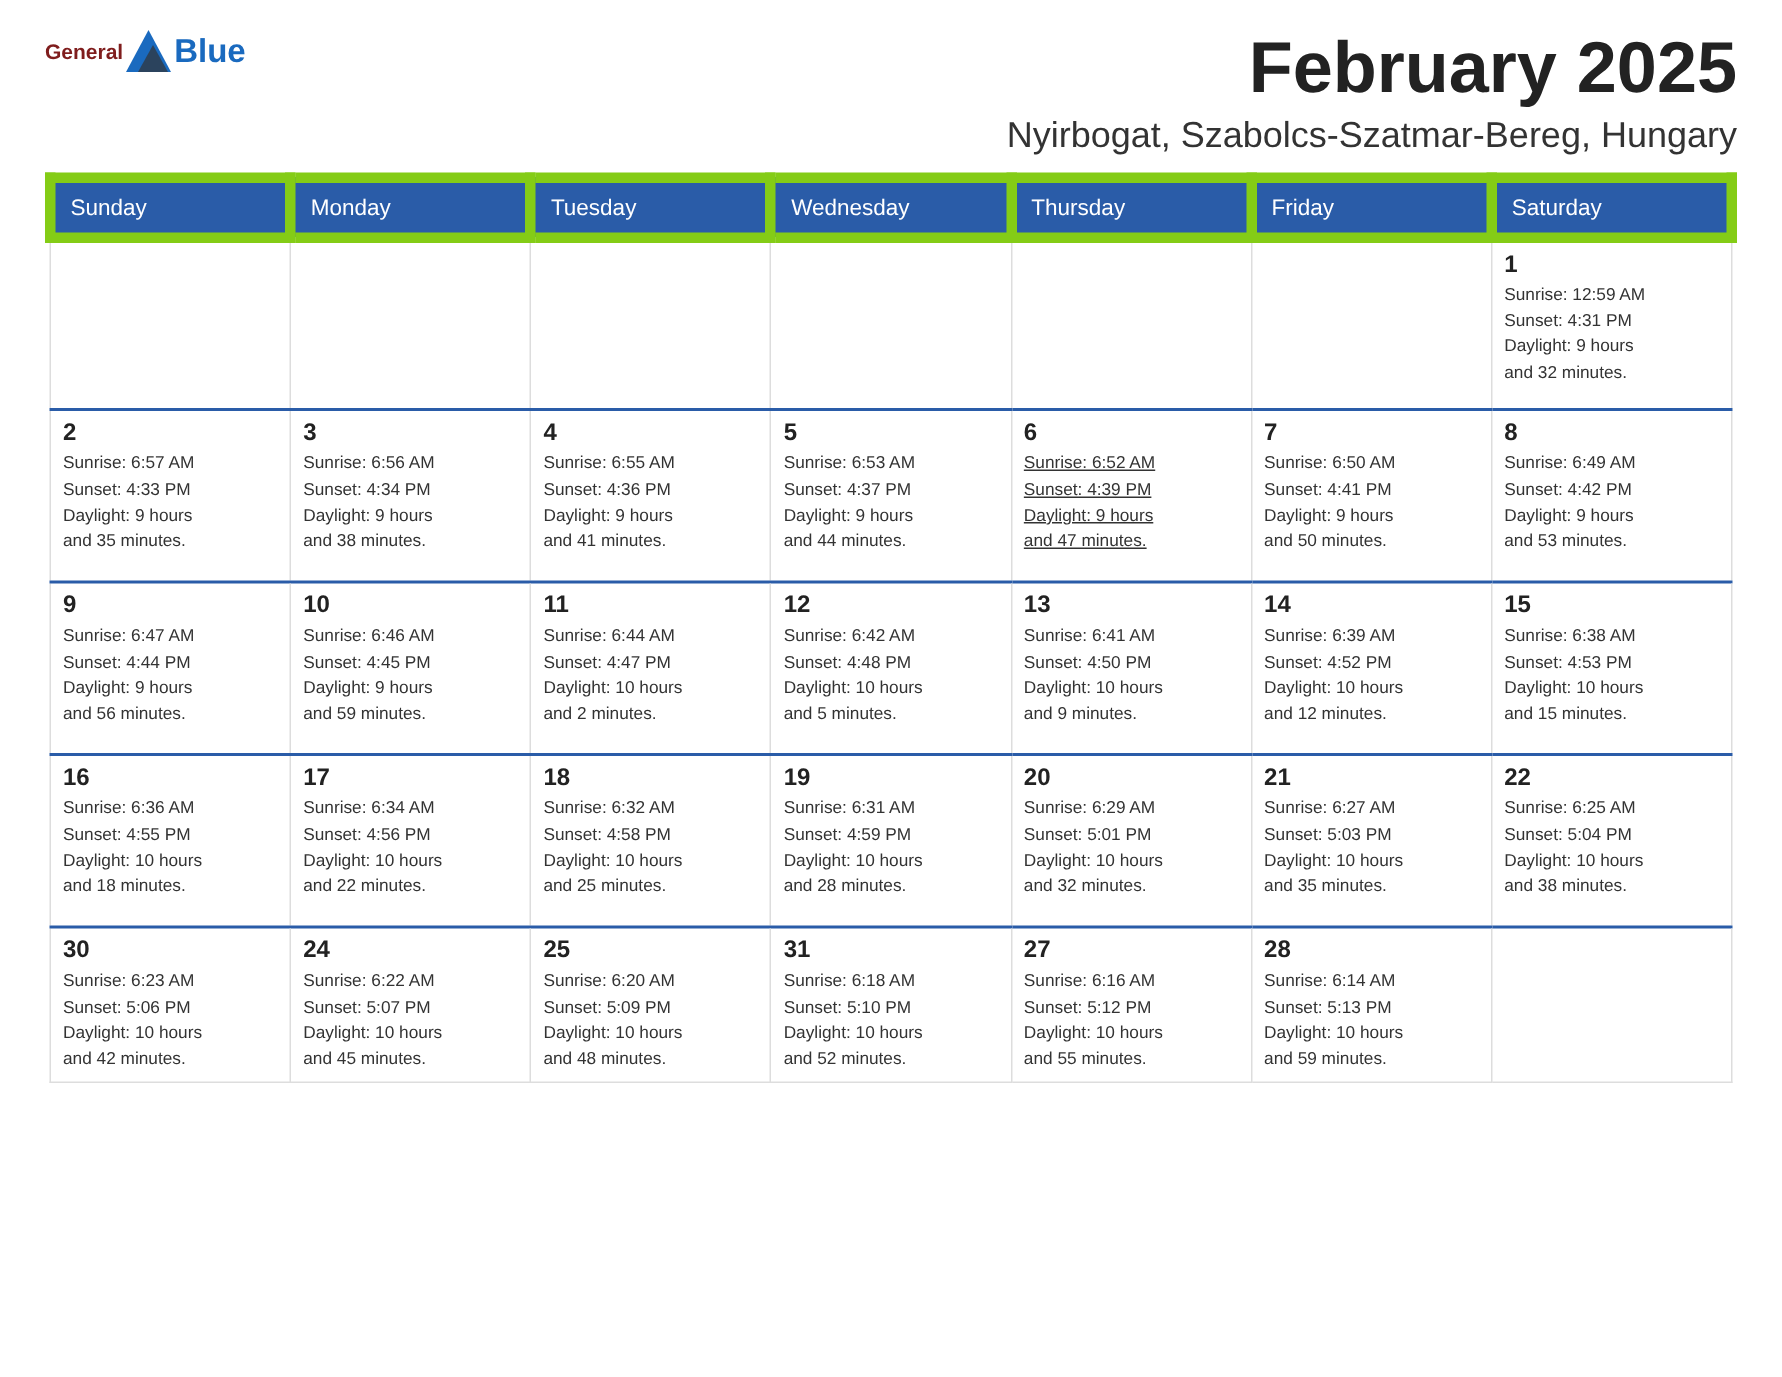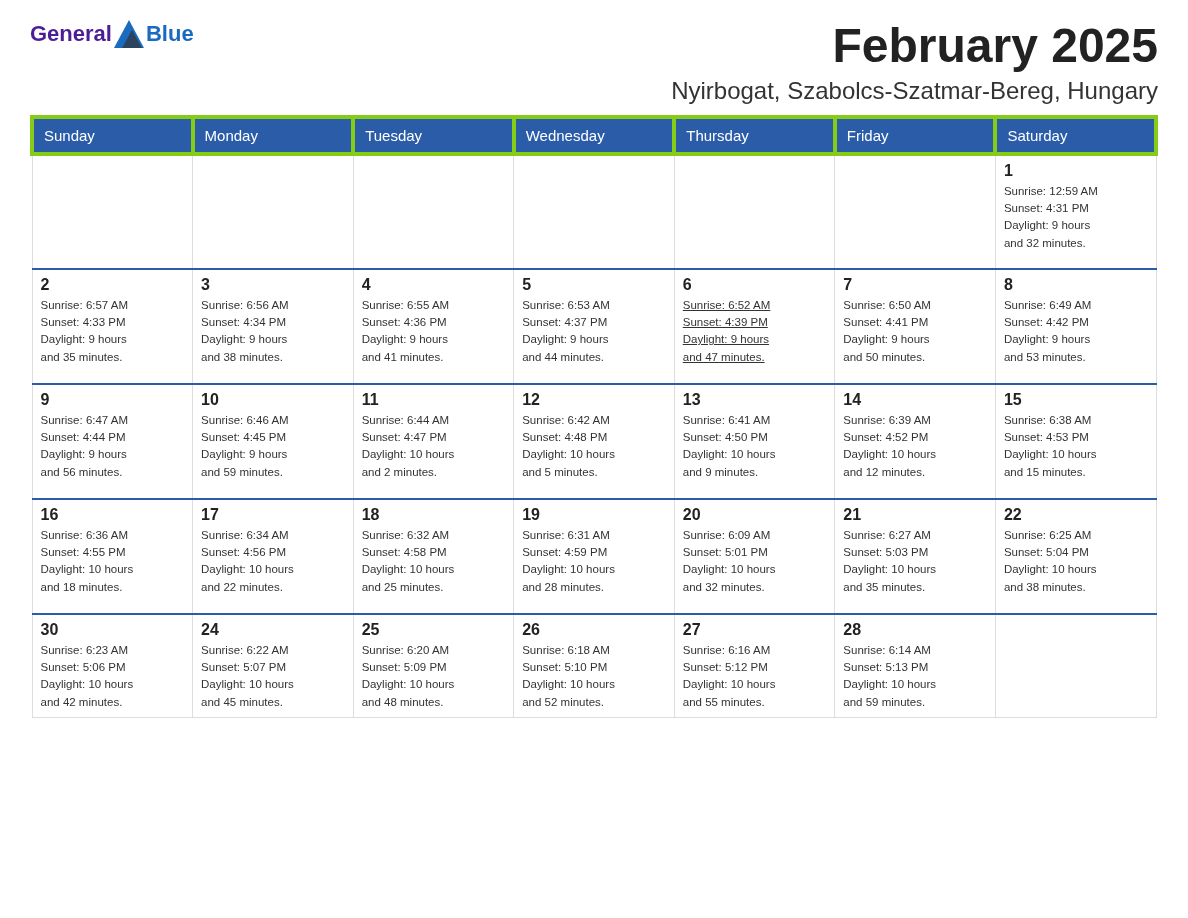--- a/index.html
+++ b/index.html
@@ -15,23 +15,23 @@
       justify-content: space-between;
       align-items: flex-start;
       margin-bottom: 10px;
     }
     .logo {
       display: flex;
       align-items: center;
       gap: 0px;
     }
     .logo-text-general {
-      font-size: 22px;
+      font-size: 14px;
       font-weight: bold;
-      color: #4c1d95;
+      color: #7f1d1d;
     }
     .logo-text-blue {
       font-size: 22px;
       font-weight: bold;
       color: #1a6abf;
     }
     .logo-icon {
       width: 30px;
       height: 28px;
       margin-left: 2px;
@@ -56,21 +56,21 @@
       border-collapse: collapse;
       margin-top: 10px;
     }
     .calendar-table th {
       background-color: #2a5ca8;
       color: #fff;
       font-size: 15px;
       font-weight: normal;
       padding: 8px 10px;
       text-align: left;
-      border: 4px solid #84cc16;
+      border: 7px solid #84cc16;
     }
     .calendar-table td {
       border: 1px solid #ccc;
       vertical-align: top;
       padding: 6px 8px;
       width: calc(100% / 7);
       height: 115px;
     }
     .calendar-table tr td {
       border-top: 2px solid #2a5ca8;
@@ -269,21 +269,21 @@
         </td>
         <td>
           <span class="day-number">19</span>
           <div class="day-info" style="white-space: pre-line;">Sunrise: 6:31 AM
 Sunset: 4:59 PM
 Daylight: 10 hours
 and 28 minutes.</div>
         </td>
         <td>
           <span class="day-number">20</span>
-          <div class="day-info" style="white-space: pre-line;">Sunrise: 6:09 AM
+          <div class="day-info" style="white-space: pre-line;">Sunrise: 6:29 AM
 Sunset: 5:01 PM
 Daylight: 10 hours
 and 32 minutes.</div>
         </td>
         <td>
           <span class="day-number">21</span>
           <div class="day-info" style="white-space: pre-line;">Sunrise: 6:27 AM
 Sunset: 5:03 PM
 Daylight: 10 hours
 and 35 minutes.</div>
@@ -312,21 +312,21 @@
 and 45 minutes.</div>
         </td>
         <td>
           <span class="day-number">25</span>
           <div class="day-info" style="white-space: pre-line;">Sunrise: 6:20 AM
 Sunset: 5:09 PM
 Daylight: 10 hours
 and 48 minutes.</div>
         </td>
         <td>
-          <span class="day-number">26</span>
+          <span class="day-number">31</span>
           <div class="day-info" style="white-space: pre-line;">Sunrise: 6:18 AM
 Sunset: 5:10 PM
 Daylight: 10 hours
 and 52 minutes.</div>
         </td>
         <td>
           <span class="day-number">27</span>
           <div class="day-info" style="white-space: pre-line;">Sunrise: 6:16 AM
 Sunset: 5:12 PM
 Daylight: 10 hours

